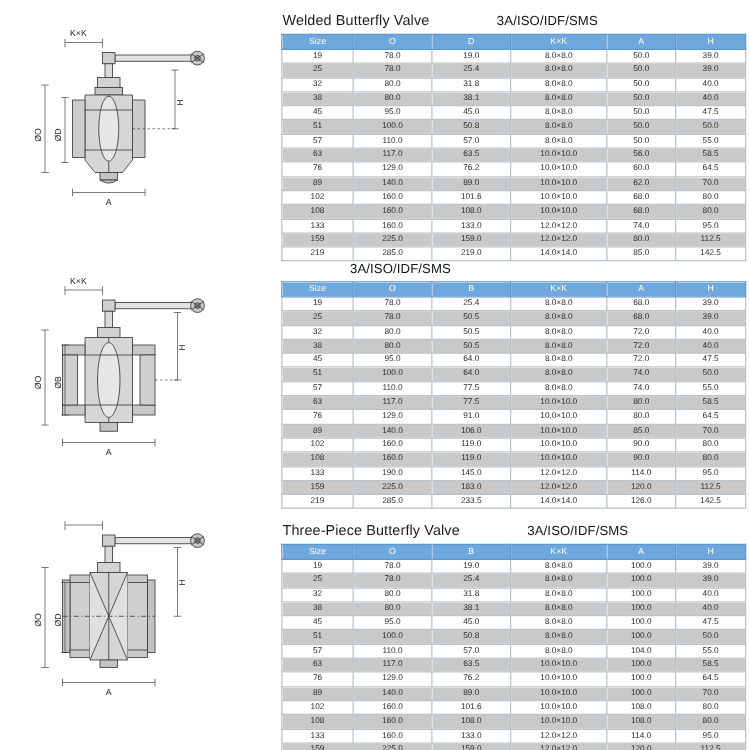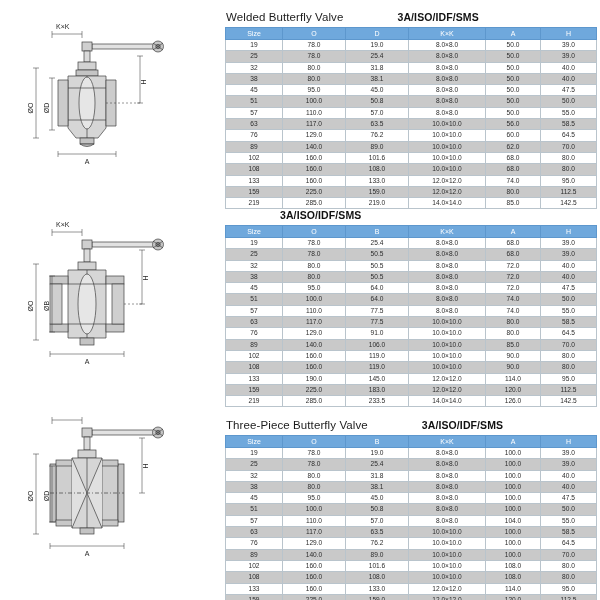--- a/index.html
+++ b/index.html
@@ -54,21 +54,21 @@
   }
   .tbl-title {
     font-size: 11.5px;
     font-weight: 400;
     color: #1c1c1c;
     letter-spacing: .1px;
     white-space: nowrap;
   }
   .tbl-std {
     font-size: 10.5px;
-    font-weight: bold;
+    font-weight: normal;
     color: #111111;
     margin-left: 54px;
     letter-spacing: .1px;
     white-space: nowrap;
   }
 
   
   table.spec {
     border-collapse: collapse;
     width: 371px;

